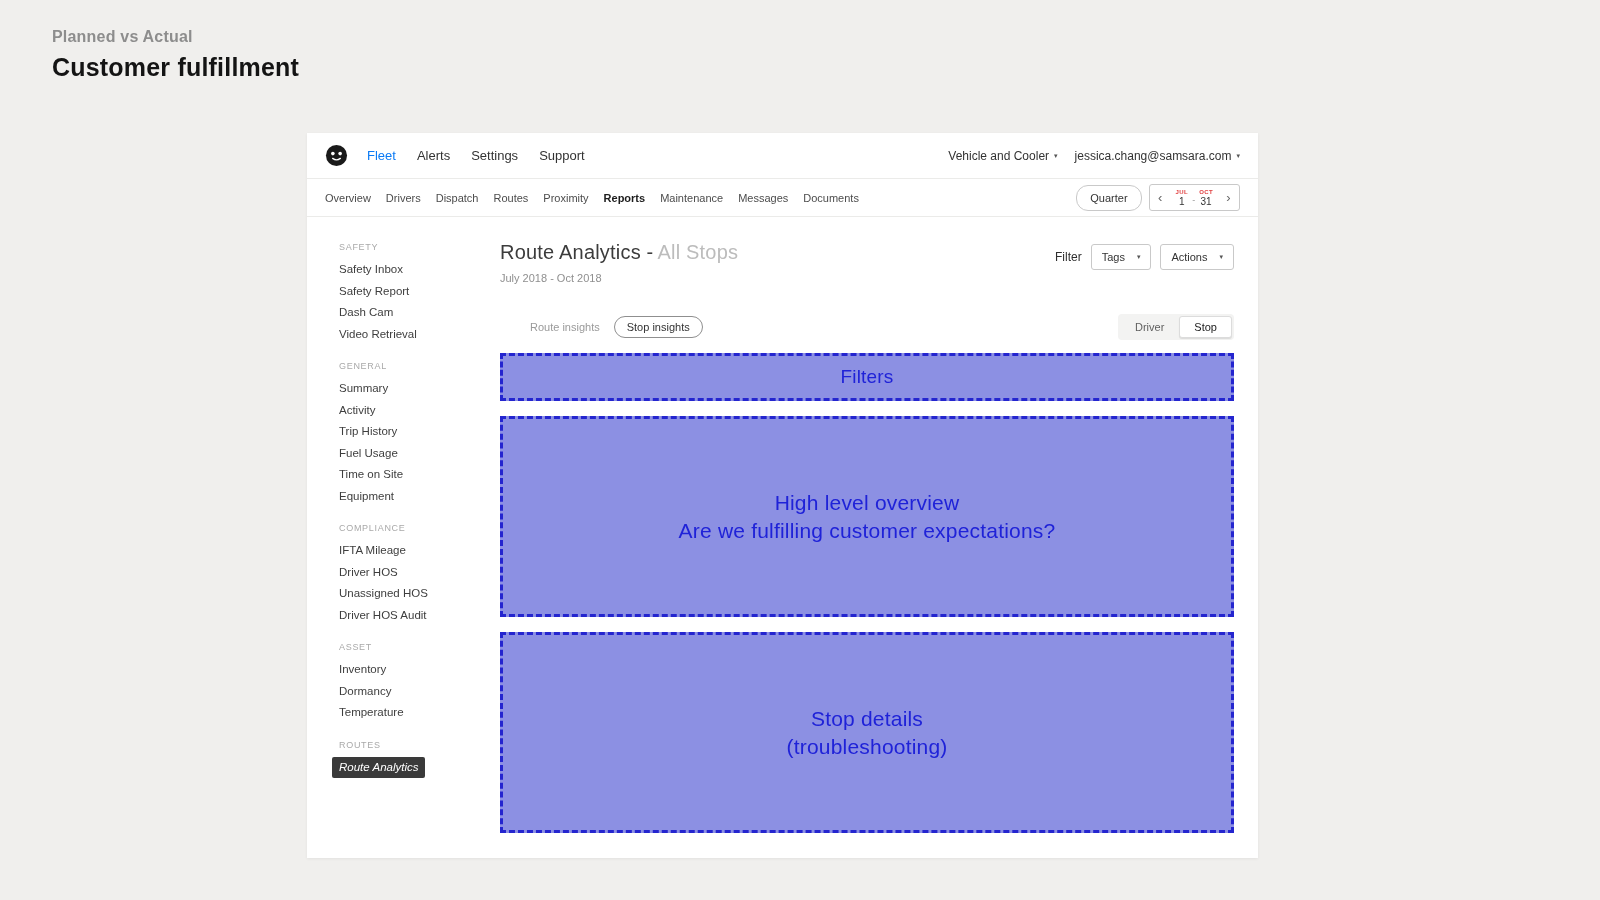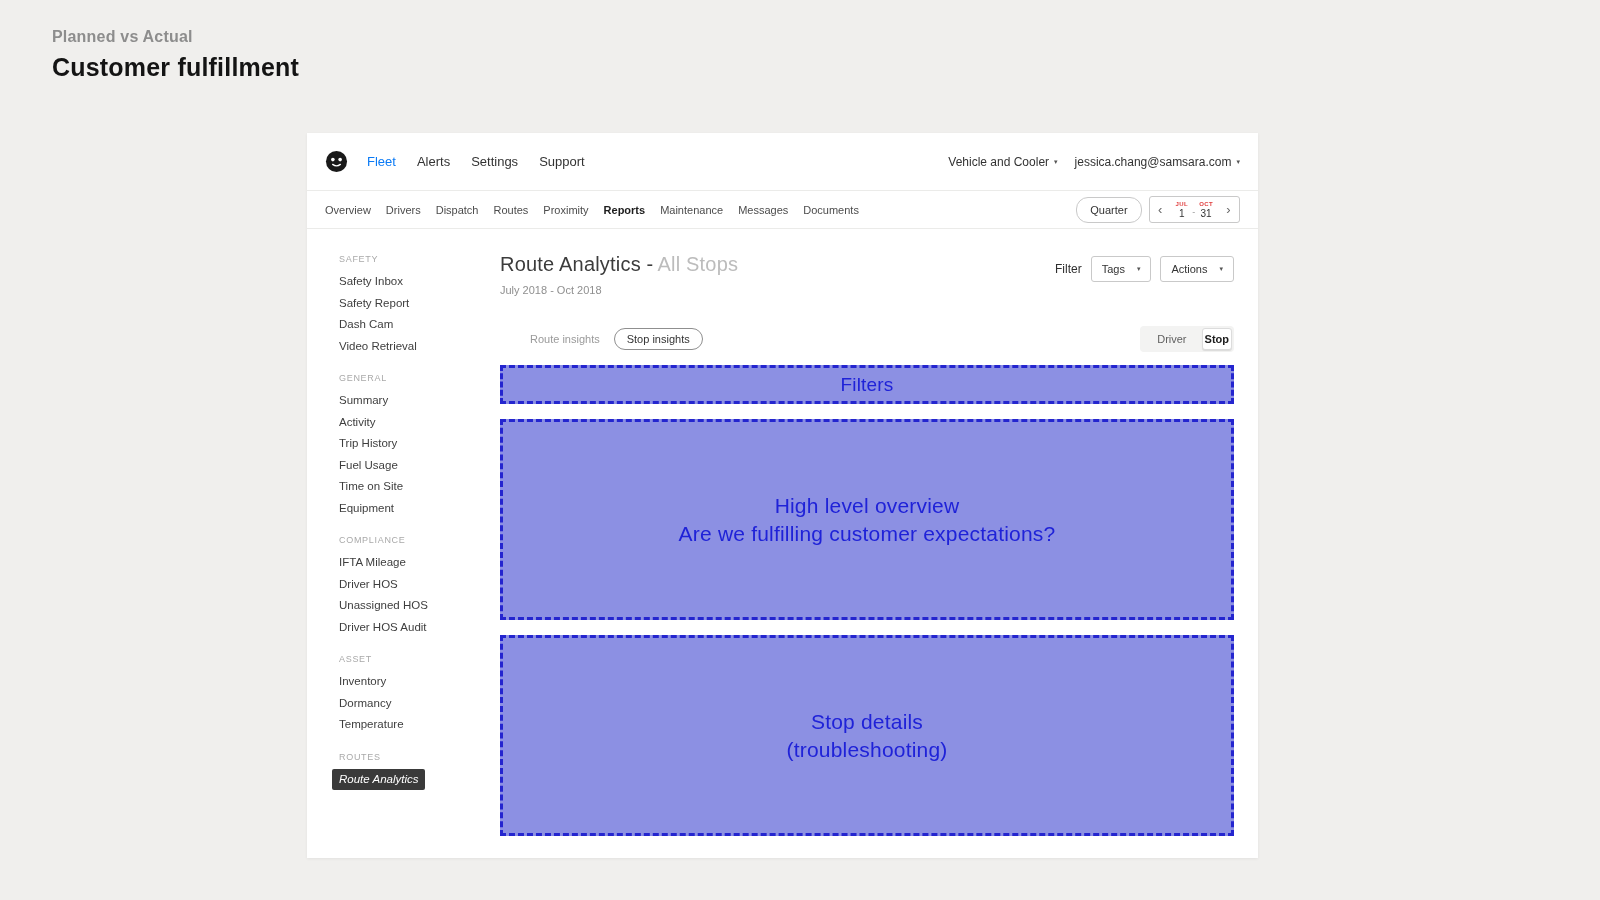--- a/index.html
+++ b/index.html
@@ -17,21 +17,21 @@
   .kicker { font-size:16px; font-weight:bold; color:#8d8d8d; letter-spacing:.2px; }
   .big-title { font-size:25px; font-weight:bold; color:#141414; margin-top:7px; letter-spacing:.2px; }
 
   
   .card {
     position:absolute; left:307px; top:133px; width:951px; height:725px;
     background:#ffffff; box-shadow:0 1px 3px rgba(0,0,0,.06);
   }
 
   
-  .topnav { height:58px; display:flex; align-items:center; padding:0 18px; border-bottom:1px solid #ebebe9; }
+  .topnav { height:46px; display:flex; align-items:center; padding:0 18px; border-bottom:1px solid #ebebe9; }
   .logo { width:23px; height:23px; margin-right:19px; flex:none; }
   .topnav-items { display:flex; gap:21px; font-size:13px; color:#333; }
   .topnav-item { cursor:pointer; }
   .topnav-item.active { color:#0a7af5; }
   .topnav-right { margin-left:auto; display:flex; gap:17px; font-size:12px; color:#333; align-items:center; }
   .dd-trigger { display:flex; align-items:center; cursor:pointer; }
   .caret { font-size:7px; color:#555; margin-left:5px; }
 
   
   .subnav { height:38px; display:flex; align-items:center; padding:0 18px; border-bottom:1px solid #ebebe9; }
@@ -66,30 +66,30 @@
   .dd-btn { display:flex; align-items:center; gap:12px; border:1px solid #c9c9c9; border-radius:3px; background:#fff; padding:6px 10px; font-size:11px; color:#333; cursor:pointer; font-family:inherit; }
   .dd-btn .caret { margin-left:0; }
 
   
   .tabs-row { margin-top:30px; display:flex; justify-content:space-between; align-items:center; }
   .tabs-left { display:flex; align-items:center; gap:14px;margin-left:30px; }
   .tab-plain { font-size:11px; color:#9a9a9a; cursor:pointer; }
   .tab-pill { font-size:11px; color:#333; border:1px solid #8f8f8f; border-radius:12px; padding:4px 12px; background:#fff; cursor:pointer; }
   .seg { display:flex; background:#f3f3f2; border-radius:4px; padding:2px; }
   .seg-item { font-size:11px; color:#5f5f5f; padding:5px 15px; border-radius:3px; cursor:pointer; }
-  .seg-item.active { background:#fff; color:#1c1c1c; font-weight:bold; border:1px solid #dcdcdc; box-shadow:0 1px 1px rgba(0,0,0,.1); padding:4px 2px; }
+  .seg-item.active { background:#fff; color:#1c1c1c; font-weight:normal; border:1px solid #dcdcdc; box-shadow:0 1px 1px rgba(0,0,0,.1); padding:4px 14px; }
 
   
   .wireframes { margin-top:13px; }
   .wf {
     border:3px dashed #2425cf; background:#8c90e3; color:#1f22d8;
     display:flex; flex-direction:column; align-items:center; justify-content:center;
     text-align:center; font-weight:500; letter-spacing:.2px;
   }
-  .wf-filters { height:39px; font-size:19px; }
+  .wf-filters { height:48px; font-size:19px; }
   .wf-big { height:201px; margin-top:15px; font-size:21px; line-height:1.32; }
 </style>
 </head>
 <body>
 
 <div class="page-heading">
   <div class="kicker">Planned vs Actual</div>
   <div class="big-title">Customer fulfillment</div>
 </div>
 

